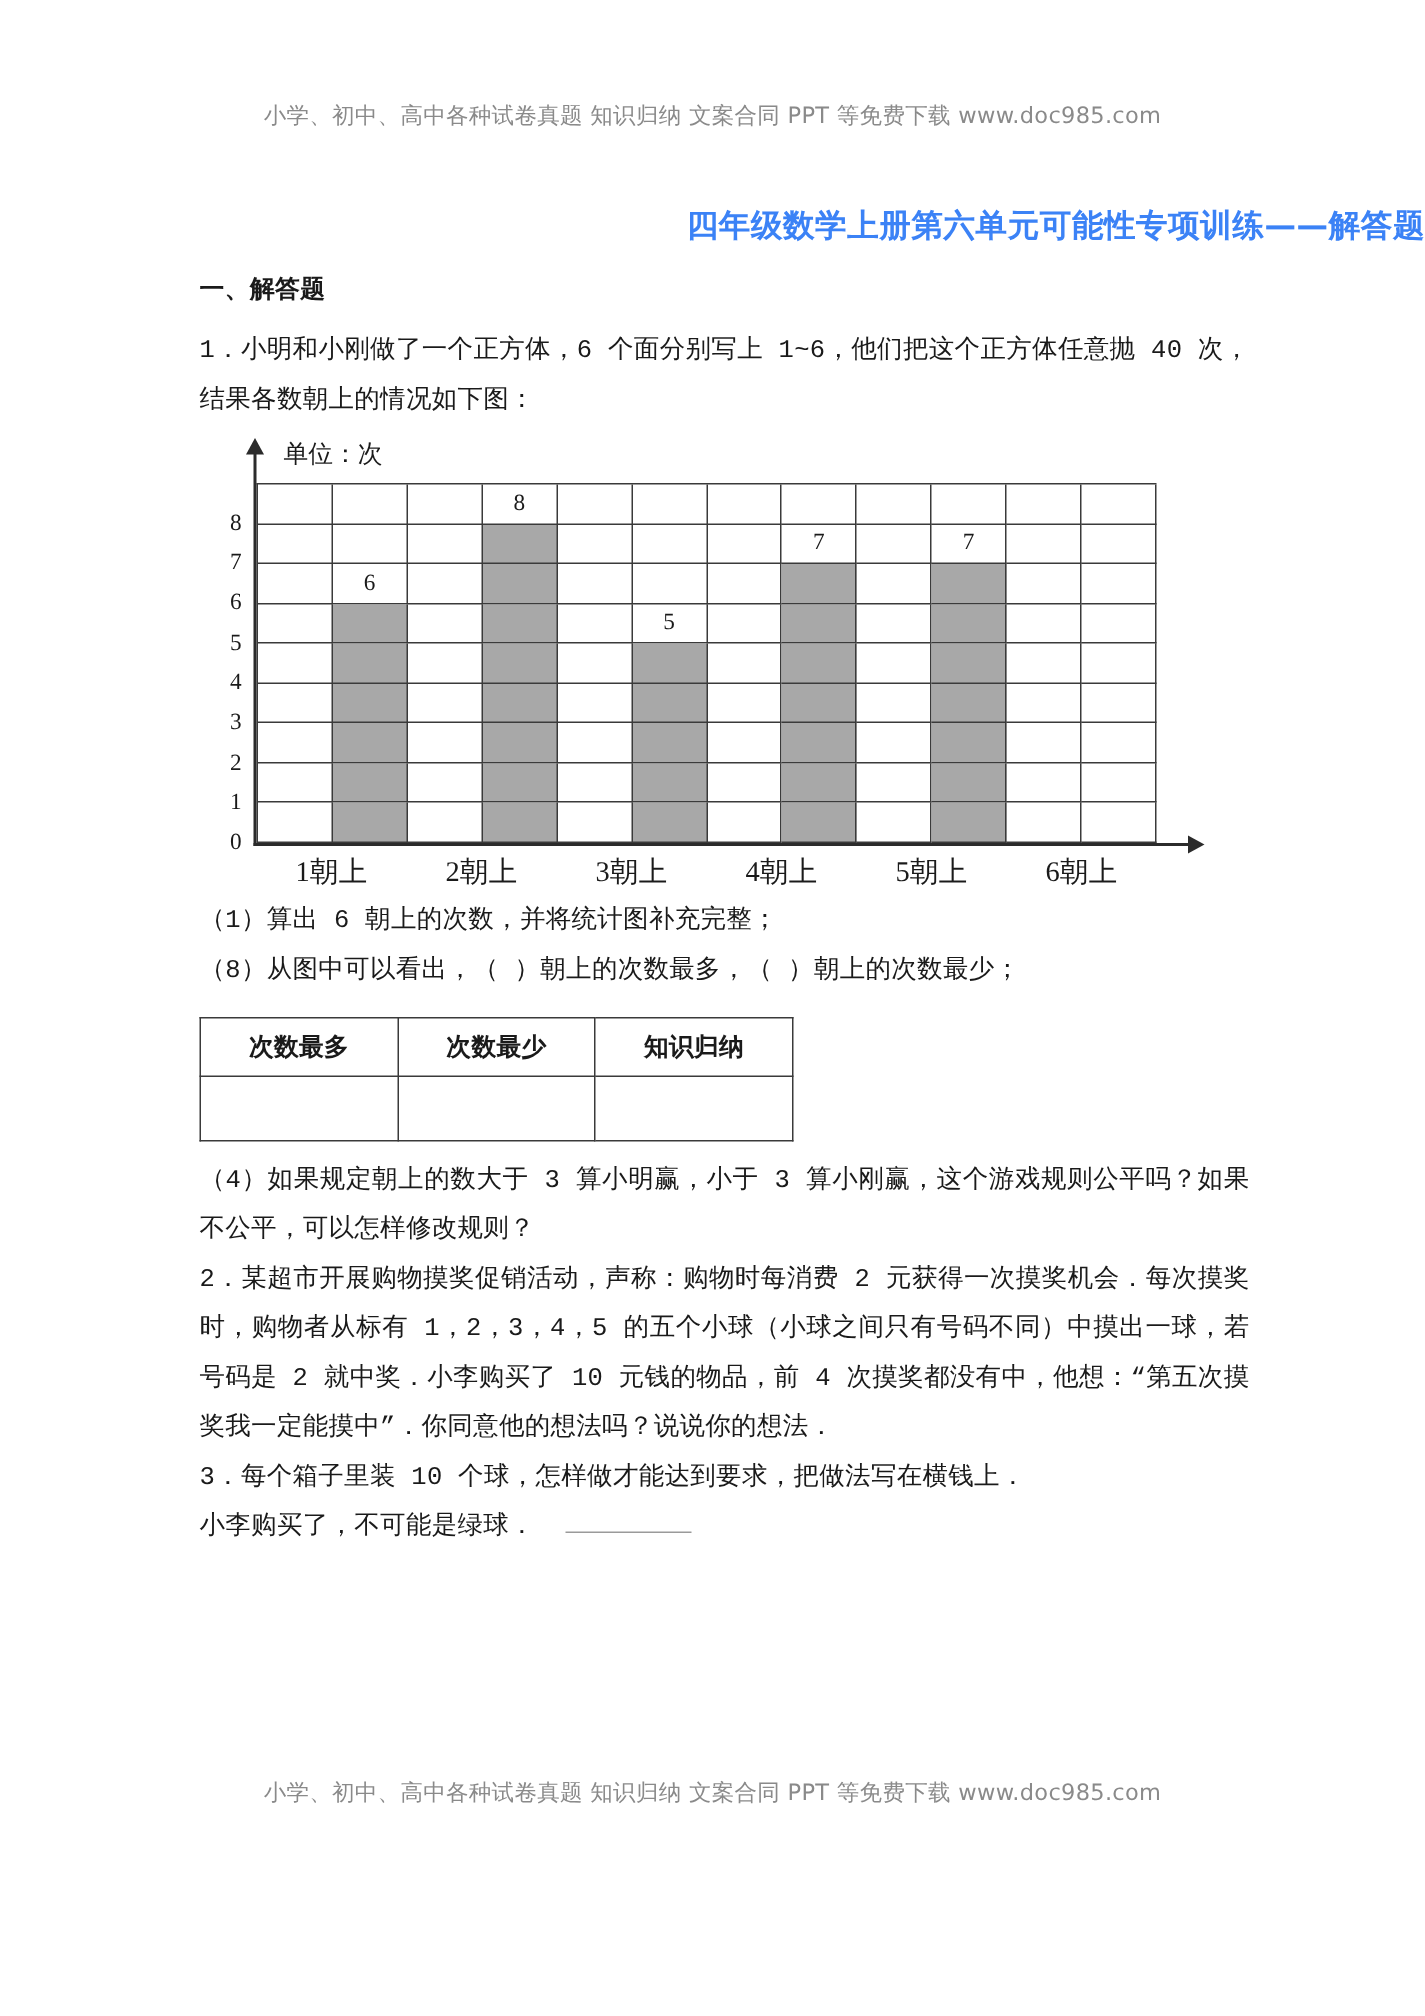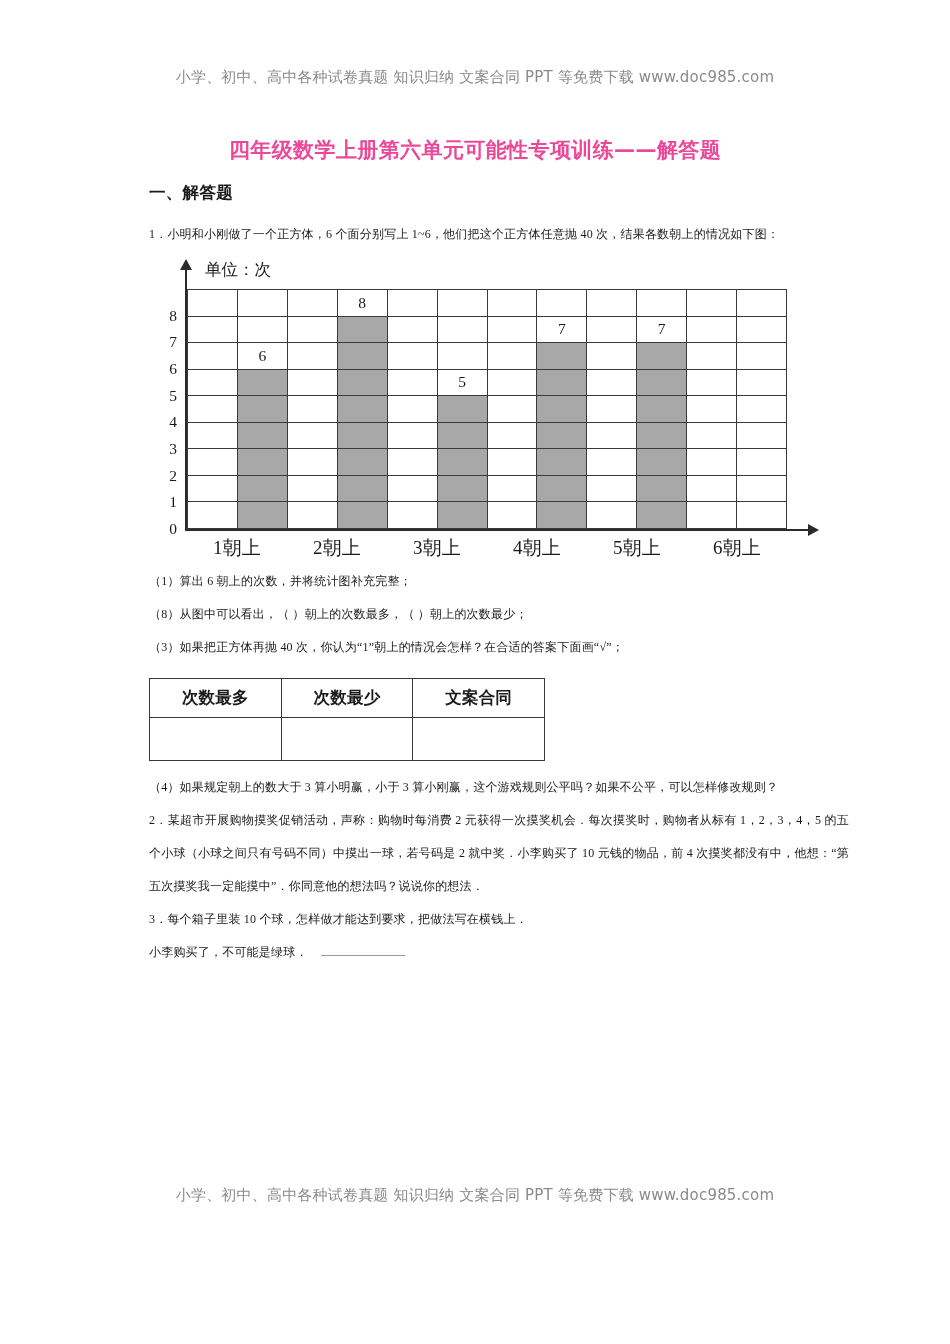--- a/index.html
+++ b/index.html
@@ -33,48 +33,48 @@
     white-space: nowrap;
   }
   .watermark.top { top: 68px; }
   .watermark.bottom { top: 1186px; }
 
   .doc-title {
     position: absolute;
     left: 0;
     top: 136px;
     width: 950px;
-    text-align: center;
-    color: #ec4899;
+    text-align: right;
+    color: #3b82f6;
     font-weight: bold;
     font-size: 21px;
     font-family: "DejaVu Sans", "Liberation Sans", sans-serif;
     letter-spacing: 0.4px;
   }
 
   .content {
     position: absolute;
     left: 133px;
     top: 182px;
     width: 700px;
-    margin-left: 16px;
   }
   .section-head {
     font-weight: bold;
     font-size: 16.5px;
     font-family: "DejaVu Sans", "Liberation Sans", sans-serif;
     margin: 0 0 14px 0;
     letter-spacing: 0.3px;
   }
   .para {
-    font-size: 12px;
+    font-size: 17px;
     line-height: 33px;
     margin: 0;
     text-align: justify;
     letter-spacing: 0.2px;
+    font-family: Liberation Mono, monospace;
   }
 
   
   .chart-wrap {
     position: relative;
     width: 700px;
     height: 300px;
     margin: 8px 0 6px 0;
   }
   .chart-unit {
@@ -372,28 +372,27 @@
           <div class="x-tick">2朝上</div>
           <div class="x-tick">3朝上</div>
           <div class="x-tick">4朝上</div>
           <div class="x-tick">5朝上</div>
           <div class="x-tick">6朝上</div>
         </div>
     </div>
 
     <p class="para">（1）算出 6 朝上的次数，并将统计图补充完整；</p>
     <p class="para">（8）从图中可以看出，（        ）朝上的次数最多，（        ）朝上的次数最少；</p>
-    <p class="para">（3）如果把正方体再抛 40 次，你认为“1”朝上的情况会怎样？在合适的答案下面画“√”；</p>
 
     <table class="ans-table">
       <tbody>
         <tr>
           <td>次数最多</td>
           <td>次数最少</td>
-          <td>文案合同</td>
+          <td>知识归纳</td>
         </tr>
         <tr class="empty">
           <td></td>
           <td></td>
           <td></td>
         </tr>
       </tbody>
     </table>
 
     <p class="para">（4）如果规定朝上的数大于 3 算小明赢，小于 3 算小刚赢，这个游戏规则公平吗？如果不公平，可以怎样修改规则？</p>

